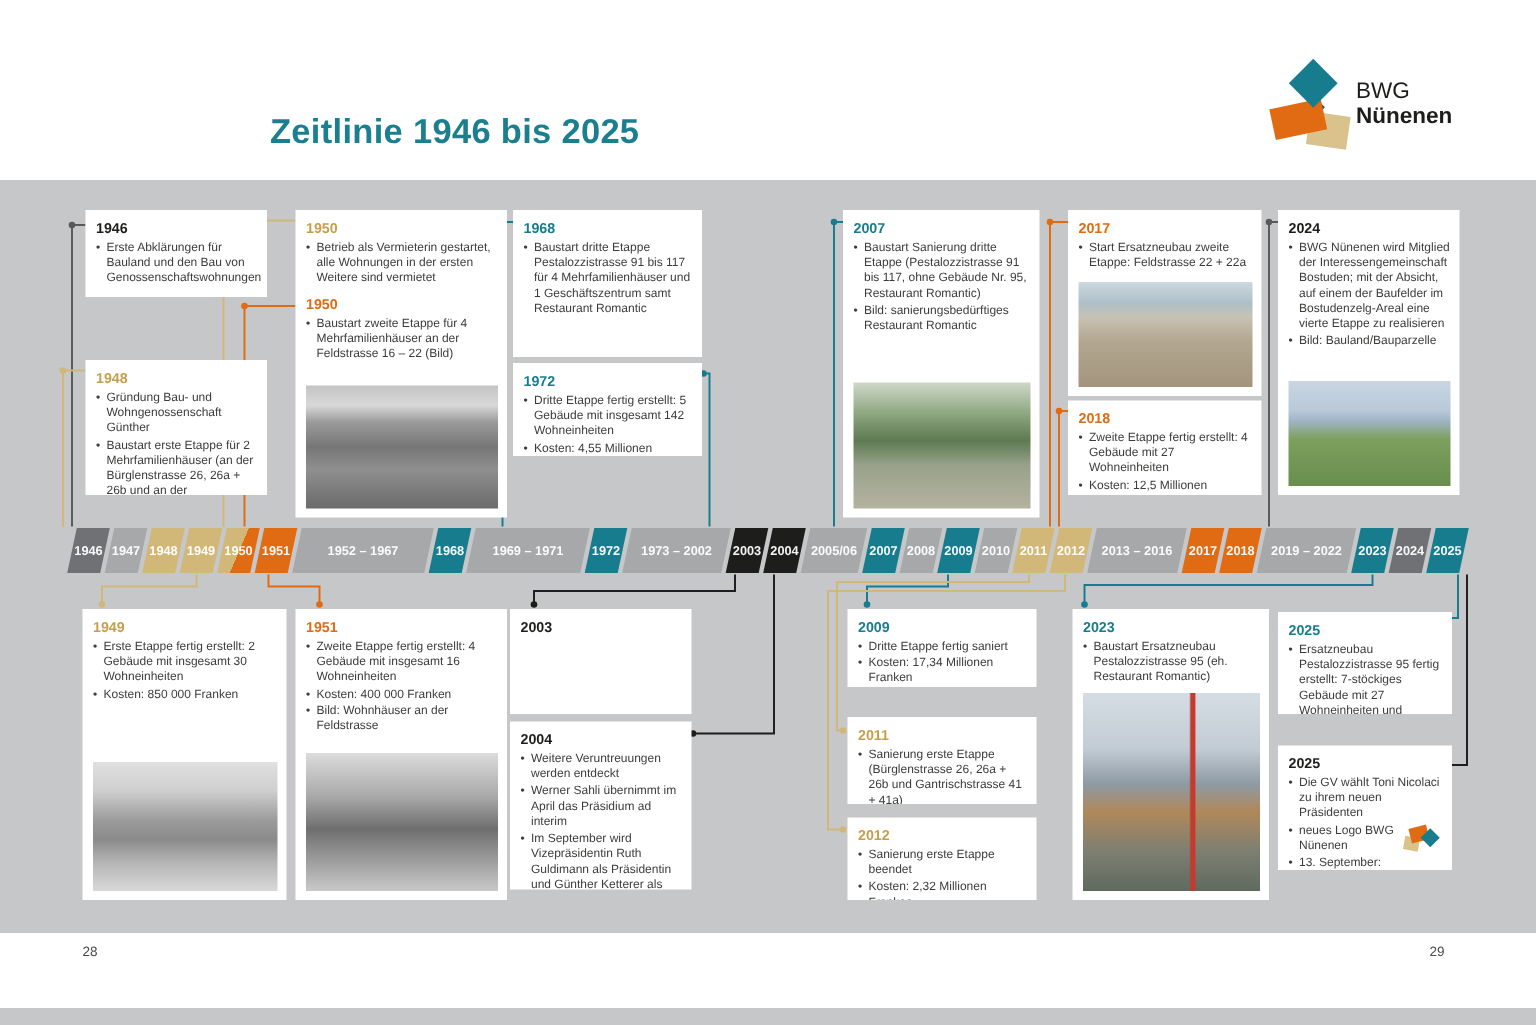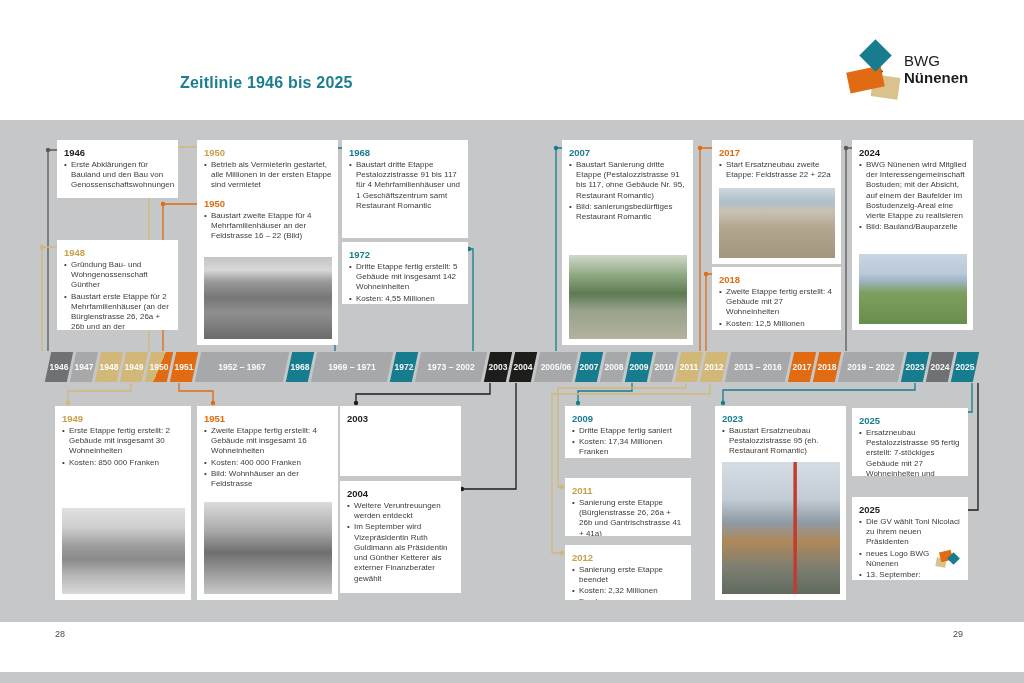--- a/index.html
+++ b/index.html
@@ -1,20 +1,20 @@
 <!DOCTYPE html>
 <html style="--teal: #167c8e; --orange: #e06b12; --tan: #d2b878; --tanhead: #c79f4b; --gray: #a7a8aa; --darkgray: #707174; --black: #1d1d1b; --band: #c6c7c8; --text: #3c3c3b; --title: #1b7f90; --line: #58595b;"><head>
 <meta charset="utf-8">
 <style>
   html,body{margin:0;padding:0}
   body{width:1024px;height:683px;position:relative;background:#ffffff;
        font-family:"Liberation Sans","DejaVu Sans",sans-serif;color:var(--text,#3c3c3b);overflow:hidden}
   #band{position:absolute;left:0;top:120px;width:1024px;height:502px;background:var(--band,#c6c7c8)}
   #footer-strip{position:absolute;left:0;top:672px;width:1024px;height:11px;background:var(--band,#c6c7c8)}
-  #title{position:absolute;left:180px;top:74px;font-size:16px;font-weight:bold;color:var(--title,#1b7f90);letter-spacing:.2px}
+  #title{position:absolute;left:180px;top:74px;font-size:23px;font-weight:bold;color:var(--title,#1b7f90);letter-spacing:.2px}
   
   #logo{position:absolute;left:846px;top:42px;width:140px;height:64px}
   #logo .shape{position:absolute}
   #logo .s-tan{left:26px;top:34px;width:27px;height:22px;background:#d9c28c;transform:rotate(8deg);z-index:1}
   #logo .s-orange{left:2px;top:27px;width:35px;height:21px;background:var(--orange,#e06b12);transform:rotate(-12deg);z-index:2}
   #logo .s-green{left:24px;top:24px;width:11px;height:11px;background:#2e5a3c;transform:rotate(45deg);z-index:2}
   #logo .s-teal{left:18px;top:2px;width:23px;height:23px;background:var(--teal,#167c8e);transform:rotate(45deg);z-index:3}
   #logo .ltext{position:absolute;left:58px;top:10px;font-size:15px;line-height:17px;color:#1d1d1b}
   #logo .l1{font-weight:normal}
   #logo .l2{font-weight:bold}
@@ -238,21 +238,21 @@
   <ul class="bl">
     <li>Gründung Bau- und Wohngenossenschaft Günther</li>
     <li>Baustart erste Etappe für 2 Mehrfamilienhäuser (an der Bürglenstrasse 26, 26a + 26b und an der Gantrischstrasse 41 + 41a)</li>
   </ul>
 </div>
 
 <div class="box" id="bT50">
   <div class="blk">
     <div class="hd c-tan">1950</div>
     <ul class="bl">
-        <li>Betrieb als Vermieterin gestartet, alle Millionen in der ersten Etappe sind vermietet</li>
+        <li>Betrieb als Vermieterin gestartet, alle Wohnungen in der ersten Weitere sind vermietet</li>
       </ul>
   </div>
   <div class="blk">
     <div class="hd c-orange">1950</div>
     <ul class="bl">
         <li>Baustart zweite Etappe für 4 Mehrfamilienhäuser an der Feldstrasse 16 – 22 (Bild)</li>
       </ul>
   </div>
   <div class="photo pConstr50"></div>
 </div>
@@ -326,20 +326,21 @@
 </div>
 
 <div class="box" id="bB03">
   <div class="hd c-black">2003</div>
 </div>
 
 <div class="box" id="bB04">
   <div class="hd c-black">2004</div>
   <ul class="bl">
     <li>Weitere Veruntreuungen werden entdeckt</li>
+    <li>Werner Sahli übernimmt im April das Präsidium ad interim</li>
     <li>Im September wird Vizepräsidentin Ruth Guldimann als Präsidentin und Günther Ketterer als externer Finanzberater gewählt</li>
   </ul>
 </div>
 
 <div class="box" id="bB09">
   <div class="hd c-teal">2009</div>
   <ul class="bl">
     <li>Dritte Etappe fertig saniert</li>
     <li>Kosten: 17,34 Millionen Franken</li>
   </ul>

